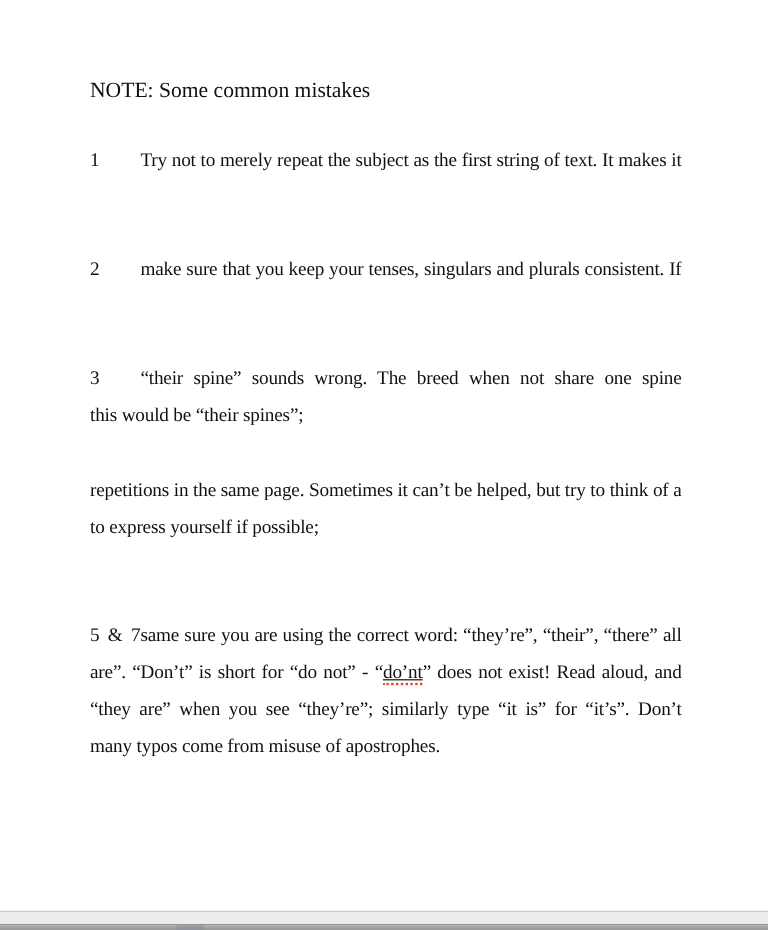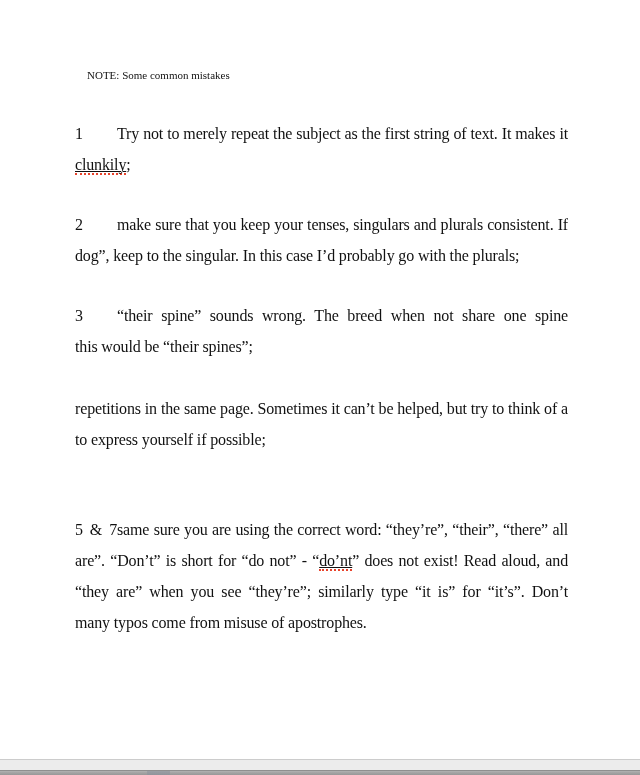--- a/index.html
+++ b/index.html
@@ -20,22 +20,22 @@
     overflow:hidden;
   }
   .page{
     position:relative;
     width:640px;height:775px;
     background:#ffffff;
     overflow:hidden;
   }
   .doc-title{
     position:absolute;
-    left:87px;top:60px;width:493px;
-    font-size:11px;
+    left:75px;top:60px;width:493px;
+    font-size:18px;
     line-height:31px;
     white-space:nowrap;
   }
   .para{
     position:absolute;
     left:75px;width:493px;
     font-size:16px;
     letter-spacing:-0.15px;
   }
   .p-0{top:118px;}
@@ -91,25 +91,23 @@
 </head>
 <body>
 
 <div class="page">
 
   <div class="doc-title">NOTE: Some common mistakes</div>
 
   <div>
       <div class="para p-0">
         <div class="line just"><span class="marker">1</span><span>Try not to merely repeat the subject as the first string of text. It makes it read a little</span></div>
-        <div class="line"><span class="misspelled">clunkily</span><span>;</span></div>
       </div>
       <div class="para p-1">
         <div class="line just"><span class="marker">2</span><span>make sure that you keep your tenses, singulars and plurals consistent. If it’s “a lovely</span></div>
-        <div class="line"><span>dog”, keep to the singular. In this case I’d probably go with the plurals;</span></div>
       </div>
       <div class="para p-2">
         <div class="line just"><span class="marker">3</span><span>“their spine” sounds wrong. The breed when not share one spine between them. Surely</span></div>
         <div class="line"><span>this would be “their spines”;</span></div>
       </div>
       <div class="para p-3">
         <div class="line just"><span>repetitions in the same page. Sometimes it can’t be helped, but try to think of a different way</span></div>
         <div class="line"><span>to express yourself if possible;</span></div>
       </div>
       <div class="para p-4">

